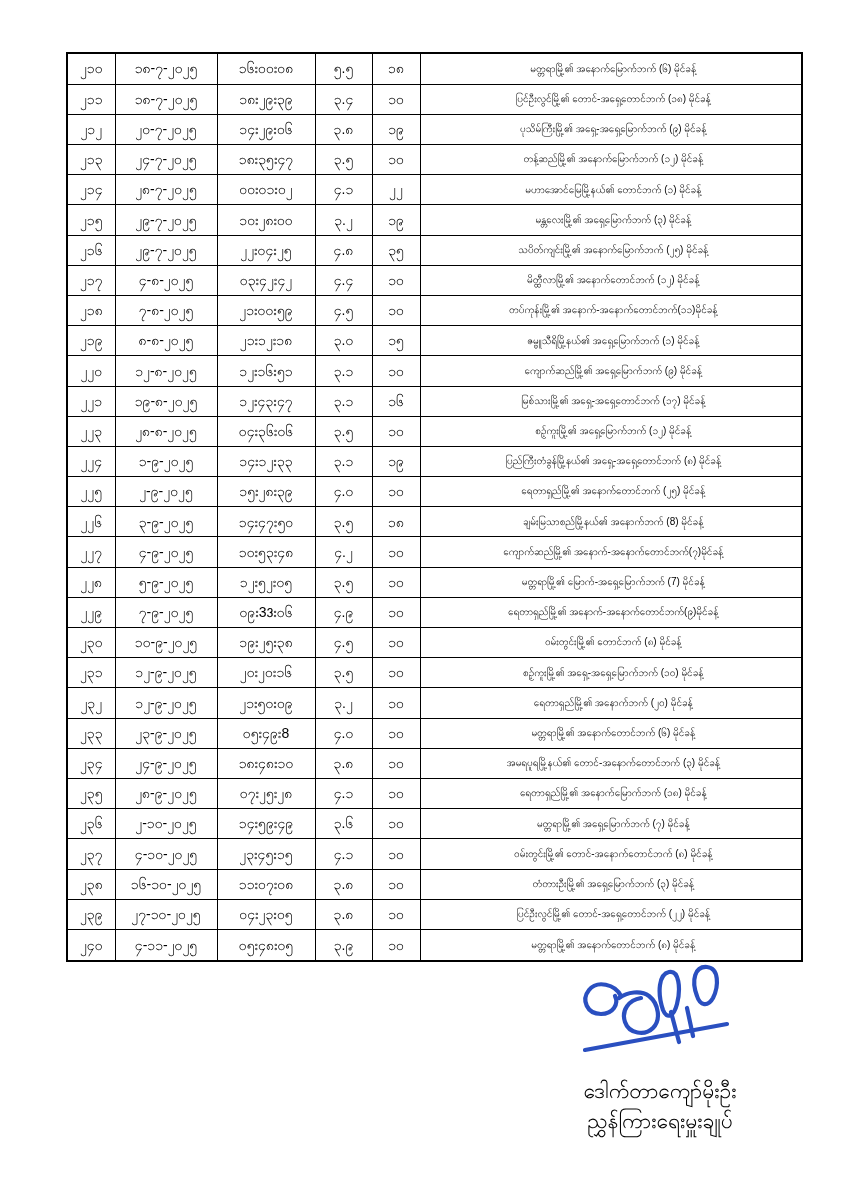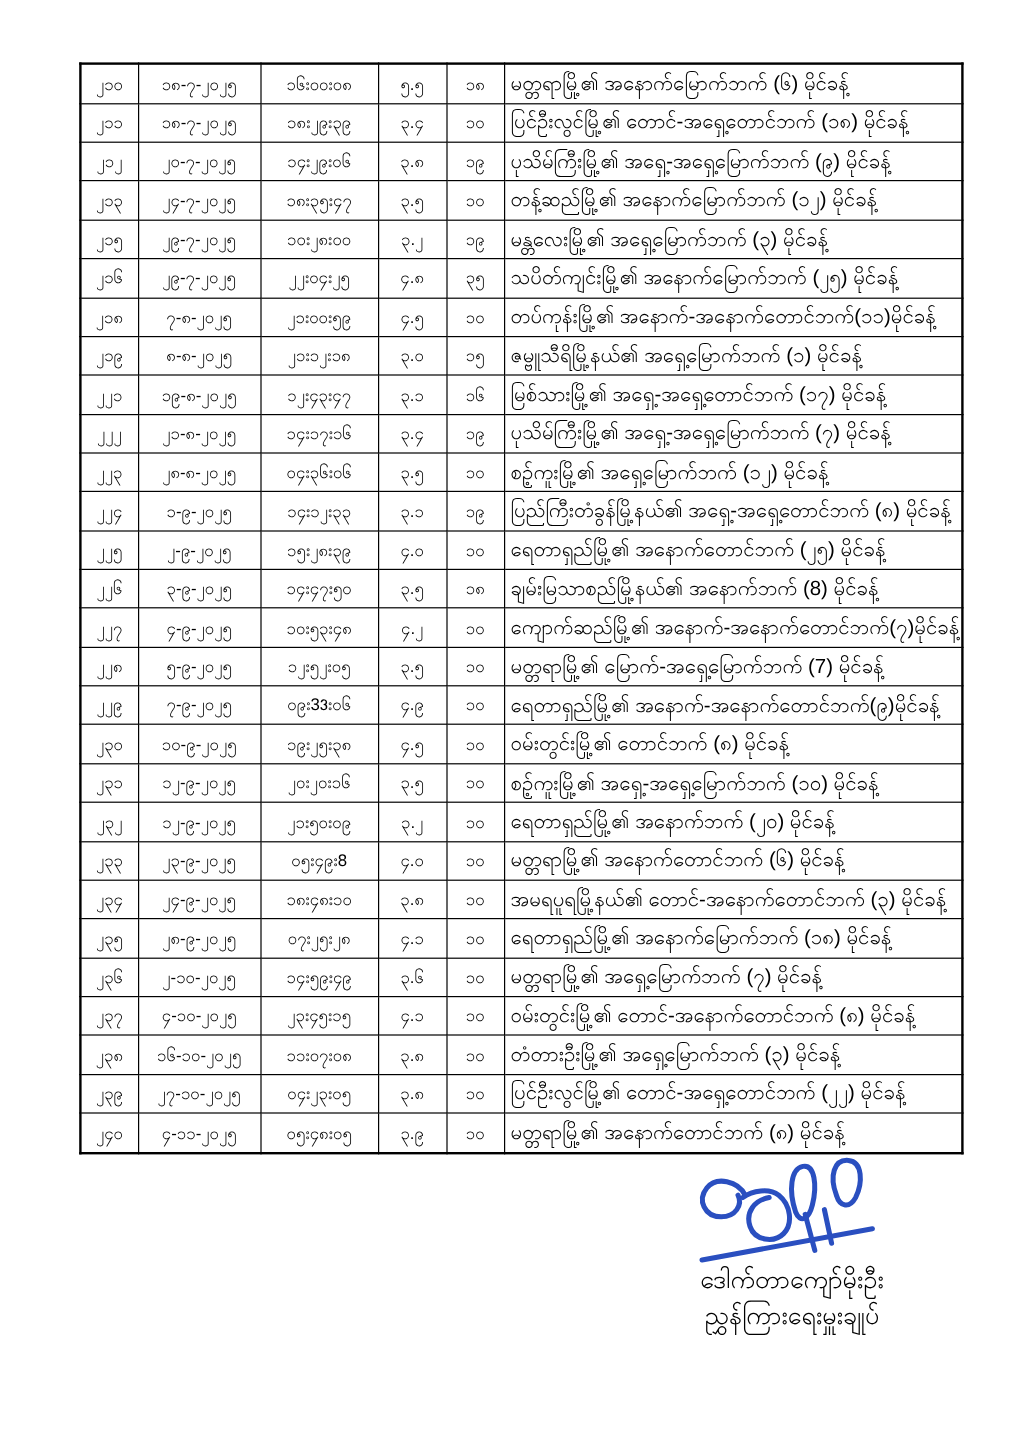--- a/index.html
+++ b/index.html
@@ -24,32 +24,32 @@
     border:1.5px solid #000;
     text-align:center;
     vertical-align:middle;
     font-size:14px;
     line-height:1.05;
     padding:0;
     overflow:hidden;
     white-space:nowrap;
   }
   table.quake td.col-5 {
-    text-align:left;
+    text-align:center;
     padding-left:5px;
-    font-size:17px;
+    font-size:10px;
   }
   .sig-block {
     position:absolute;
     left:535px; top:962px;
     width:250px;
     text-align:center;
   }
   .sig-svg { display:block; margin:0 auto -2px auto; }
-  .sig-name  { font-size:21px; line-height:1.45; white-space:nowrap; }
+  .sig-name  { font-size:21px; line-height:1.45; white-space:nowrap;margin-top:24px; }
   .sig-title { font-size:21px; line-height:1.45; white-space:nowrap; }
 </style>
 </head>
 <body>
 
 <div class="page">
 
   <table class="quake">
     <colgroup>
       <col style="width:48px">
@@ -86,66 +86,82 @@
         </tr>
         <tr>
           <td class="col-0">၂၁၃</td>
           <td class="col-1">၂၄-၇-၂၀၂၅</td>
           <td class="col-2">၁၈း၃၅း၄၇</td>
           <td class="col-3">၃.၅</td>
           <td class="col-4">၁၀</td>
           <td class="col-5">တန့်ဆည်မြို့၏ အနောက်မြောက်ဘက် (၁၂) မိုင်ခန့်</td>
         </tr>
         <tr>
+          <td class="col-0">၂၁၄</td>
+          <td class="col-1">၂၈-၇-၂၀၂၅</td>
+          <td class="col-2">၀၀း၀၁း၀၂</td>
+          <td class="col-3">၄.၁</td>
+          <td class="col-4">၂၂</td>
+          <td class="col-5">မဟာအောင်မြေမြို့နယ်၏ တောင်ဘက် (၁) မိုင်ခန့်</td>
+        </tr>
+        <tr>
           <td class="col-0">၂၁၅</td>
           <td class="col-1">၂၉-၇-၂၀၂၅</td>
           <td class="col-2">၁၀း၂၈း၀၀</td>
           <td class="col-3">၃.၂</td>
           <td class="col-4">၁၉</td>
           <td class="col-5">မန္တလေးမြို့၏ အရှေ့မြောက်ဘက် (၃) မိုင်ခန့်</td>
         </tr>
         <tr>
           <td class="col-0">၂၁၆</td>
           <td class="col-1">၂၉-၇-၂၀၂၅</td>
           <td class="col-2">၂၂း၀၄း၂၅</td>
           <td class="col-3">၄.၈</td>
           <td class="col-4">၃၅</td>
           <td class="col-5">သပိတ်ကျင်းမြို့၏ အနောက်မြောက်ဘက် (၂၅) မိုင်ခန့်</td>
         </tr>
         <tr>
+          <td class="col-0">၂၁၇</td>
+          <td class="col-1">၄-၈-၂၀၂၅</td>
+          <td class="col-2">၀၃း၄၂း၄၂</td>
+          <td class="col-3">၄.၄</td>
+          <td class="col-4">၁၀</td>
+          <td class="col-5">မိတ္ထီလာမြို့၏ အနောက်တောင်ဘက် (၁၂) မိုင်ခန့်</td>
+        </tr>
+        <tr>
           <td class="col-0">၂၁၈</td>
           <td class="col-1">၇-၈-၂၀၂၅</td>
           <td class="col-2">၂၁း၀၀း၅၉</td>
           <td class="col-3">၄.၅</td>
           <td class="col-4">၁၀</td>
           <td class="col-5">တပ်ကုန်းမြို့၏ အနောက်-အနောက်တောင်ဘက်(၁၁)မိုင်ခန့်</td>
         </tr>
         <tr>
           <td class="col-0">၂၁၉</td>
           <td class="col-1">၈-၈-၂၀၂၅</td>
           <td class="col-2">၂၁း၁၂း၁၈</td>
           <td class="col-3">၃.၀</td>
           <td class="col-4">၁၅</td>
           <td class="col-5">ဇမ္ဗူသီရိမြို့နယ်၏ အရှေ့မြောက်ဘက် (၁) မိုင်ခန့်</td>
         </tr>
         <tr>
+          <td class="col-0">၂၂၀</td>
+          <td class="col-1">၁၂-၈-၂၀၂၅</td>
+          <td class="col-2">၁၂း၁၆း၅၁</td>
+          <td class="col-3">၃.၁</td>
+          <td class="col-4">၁၀</td>
+          <td class="col-5">ကျောက်ဆည်မြို့၏ အရှေ့မြောက်ဘက် (၉) မိုင်ခန့်</td>
+        </tr>
+        <tr>
           <td class="col-0">၂၂၁</td>
           <td class="col-1">၁၉-၈-၂၀၂၅</td>
           <td class="col-2">၁၂း၄၃း၄၇</td>
           <td class="col-3">၃.၁</td>
           <td class="col-4">၁၆</td>
           <td class="col-5">မြစ်သားမြို့၏ အရှေ့-အရှေ့တောင်ဘက် (၁၇) မိုင်ခန့်</td>
-        </tr>
-        <tr>
-          <td class="col-0">၂၂၂</td>
-          <td class="col-1">၂၁-၈-၂၀၂၅</td>
-          <td class="col-2">၁၄း၁၇း၁၆</td>
-          <td class="col-3">၃.၄</td>
-          <td class="col-4">၁၉</td>
-          <td class="col-5">ပုသိမ်ကြီးမြို့၏ အရှေ့-အရှေ့မြောက်ဘက် (၇) မိုင်ခန့်</td>
         </tr>
         <tr>
           <td class="col-0">၂၂၃</td>
           <td class="col-1">၂၈-၈-၂၀၂၅</td>
           <td class="col-2">၀၄း၃၆း၀၆</td>
           <td class="col-3">၃.၅</td>
           <td class="col-4">၁၀</td>
           <td class="col-5">စဉ့်ကူးမြို့၏ အရှေ့မြောက်ဘက် (၁၂) မိုင်ခန့်</td>
         </tr>
         <tr>

